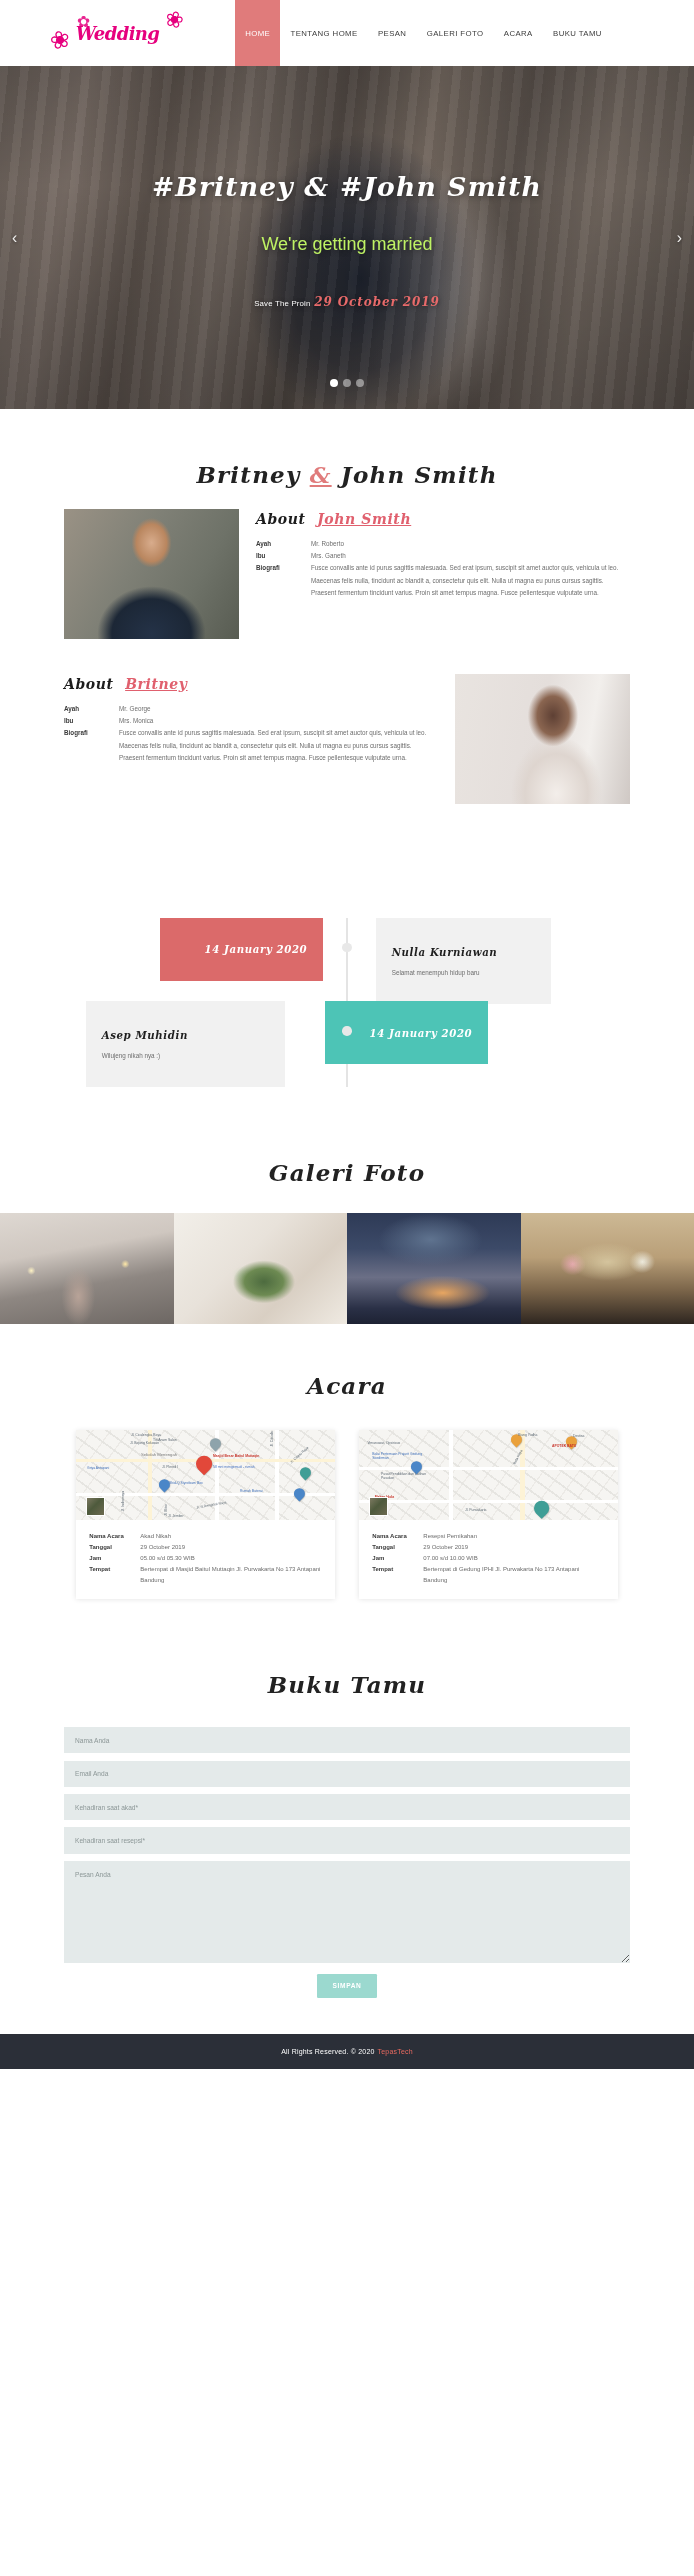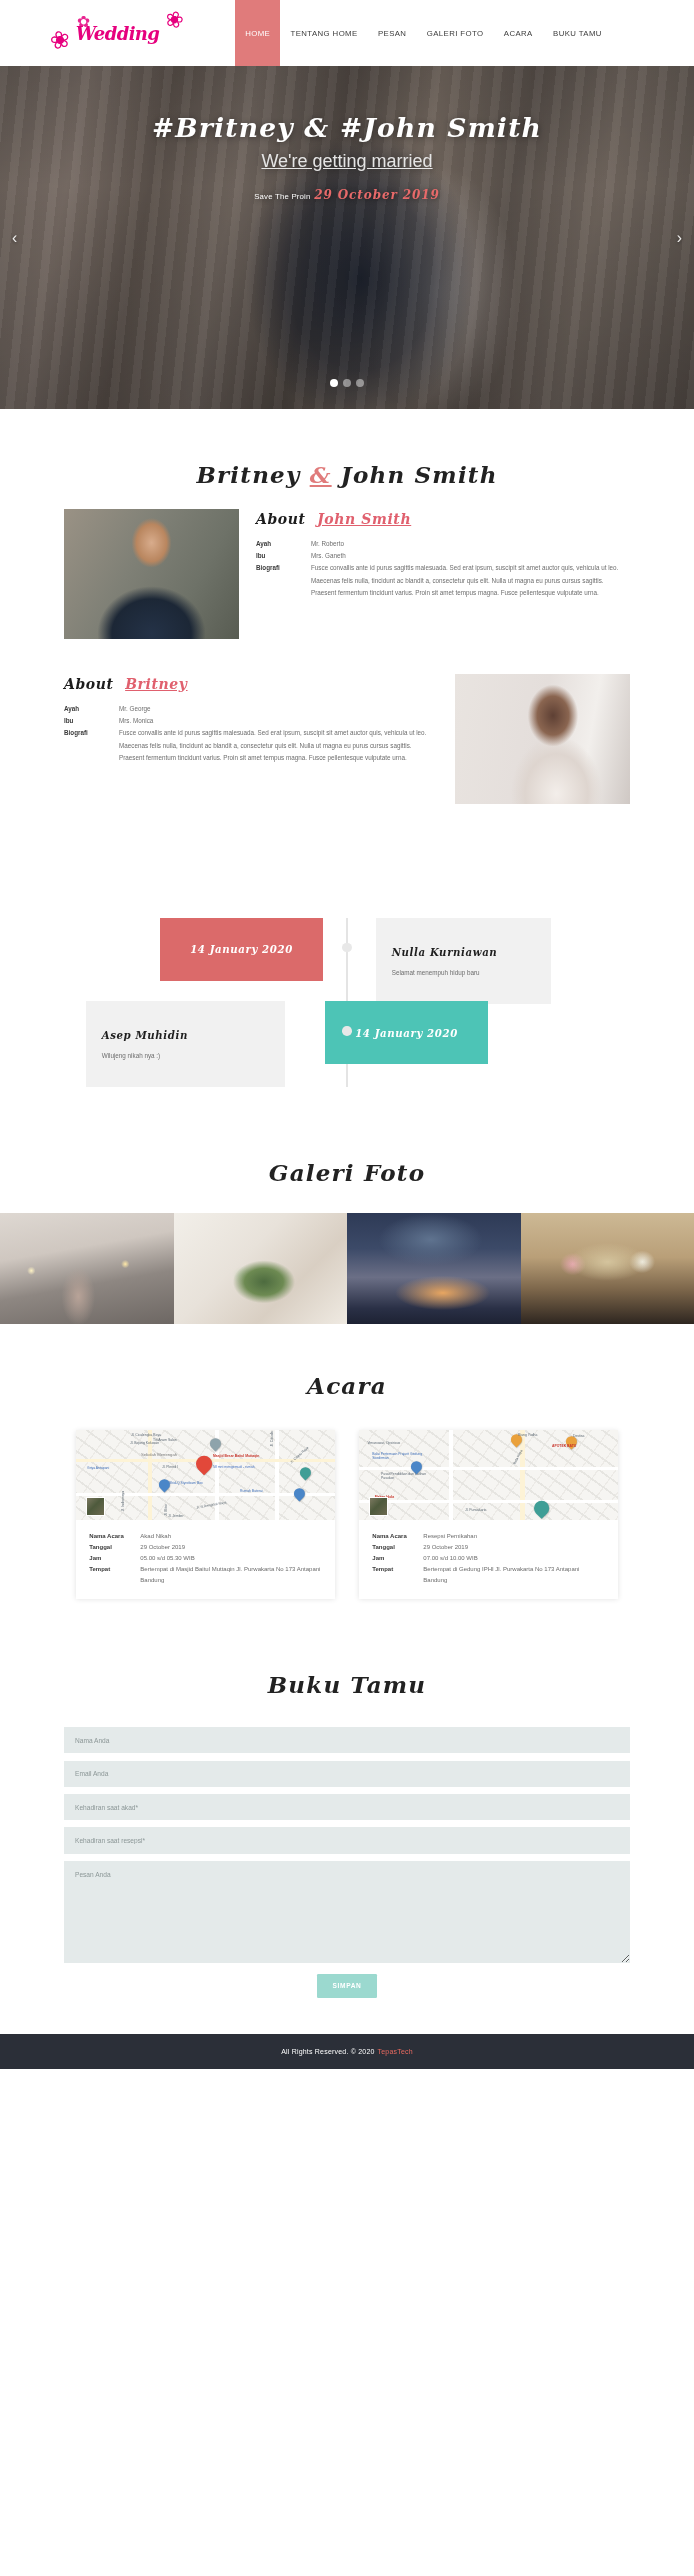--- a/index.html
+++ b/index.html
@@ -85,35 +85,35 @@
     position: absolute; inset: 0;
     background:
       repeating-linear-gradient(96deg, rgba(255,255,255,.05) 0 8.4px, rgba(0,0,0,.06) 8.4px 20.5px),
       linear-gradient(180deg, rgba(0,0,0,.18) 0%, rgba(0,0,0,.05) 35%, rgba(0,0,0,.28) 100%);
   }
   .hero-overlay { position: absolute; inset: 0; background: rgba(20,18,24,.25); }
   .hero-content {
     position: absolute; inset: 0;
     display: flex; flex-direction: column;
     align-items: center; justify-content: flex-start;
-    padding-top: 46px;
+    padding-top: 105px;
     z-index: 3;
+    gap: 24px;
   }
   .hero-names {
     font-family: "DejaVu Serif", serif;
     font-style: italic; font-weight: bold;
     font-size: 26.5px; color: #ffffff;
     letter-spacing: 1.2px;
     text-shadow: 0 1.2px 6px rgba(0,0,0,.45);
   }
   .hero-sub {
-    font-size: 18px; color: #e5e5e5; font-weight: 400;
+    font-size: 18px; color: #bef264; font-weight: 400;
     margin-top: 8.4px;
     text-shadow: 0 1.2px 6px rgba(0,0,0,.45);
-    text-decoration: underline;
   }
   .hero-date-row {
     margin-top: 15.7px;
     display: flex; align-items: baseline; gap: 3.6px;
     text-shadow: 0 1.2px 4.8px rgba(0,0,0,.5);
   }
   .save-label { color: #ffffff; font-size: 7.8px; font-weight: 500; letter-spacing: 0.2px; }
   .save-date {
     font-family: "DejaVu Serif", serif; font-style: italic; font-weight: bold;
     color: #e86a6a; font-size: 12px; letter-spacing: 0.9px;
@@ -196,21 +196,21 @@
   .tl-card.date-red { background: #db6a6a; margin-left: 96px; }
   .tl-card.date-teal { background: #4dc4b6; margin-left: 261px; }
   .tl-card.msg {
     background: #f1f1f1; min-height: 86px; flex-direction: column;
     align-items: flex-start; justify-content: center;
   }
   .tl-card.msg.right { margin-left: 312px; width: 175px; }
   .tl-card.msg.left { margin-left: 22px; width: 199px; }
   .tl-date-text {
     font-family: "DejaVu Serif", serif; font-style: italic; font-weight: bold;
-    color: #ffffff; font-size: 10.2px; letter-spacing: 0.6px; width: 100%; text-align: center;
+    color: #ffffff; font-size: 10.2px; letter-spacing: 0.6px; width: 100%; text-align: right;
   }
   .tl-name {
     font-family: "DejaVu Serif", serif; font-style: italic; font-weight: bold;
     font-size: 10.2px; color: #1f1f1f; letter-spacing: 0.6px; margin-bottom: 11px;
   }
   .tl-msg { font-size: 6.3px; color: #6d6d6d; }
   .tl-gap { height: 20.5px; }
 
   
   .gallery-sec { padding-top: 24px; }

